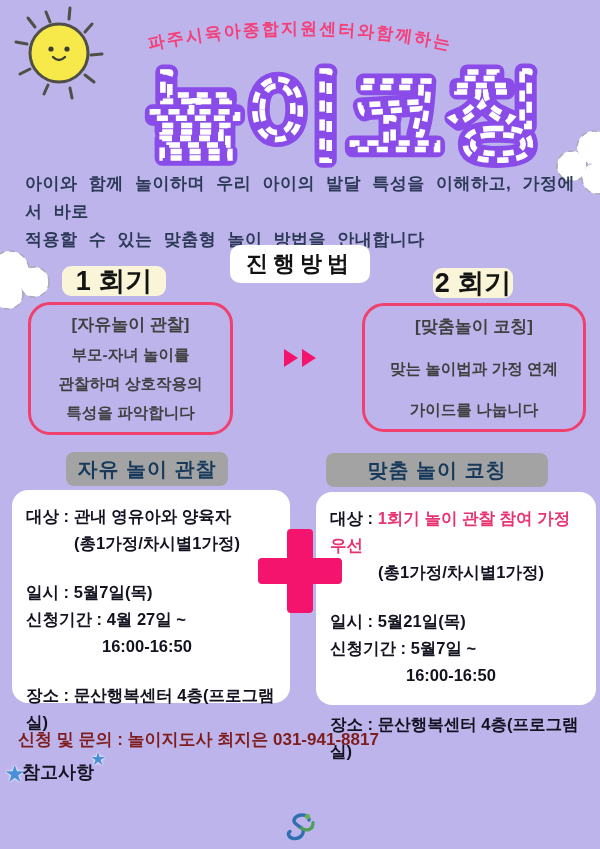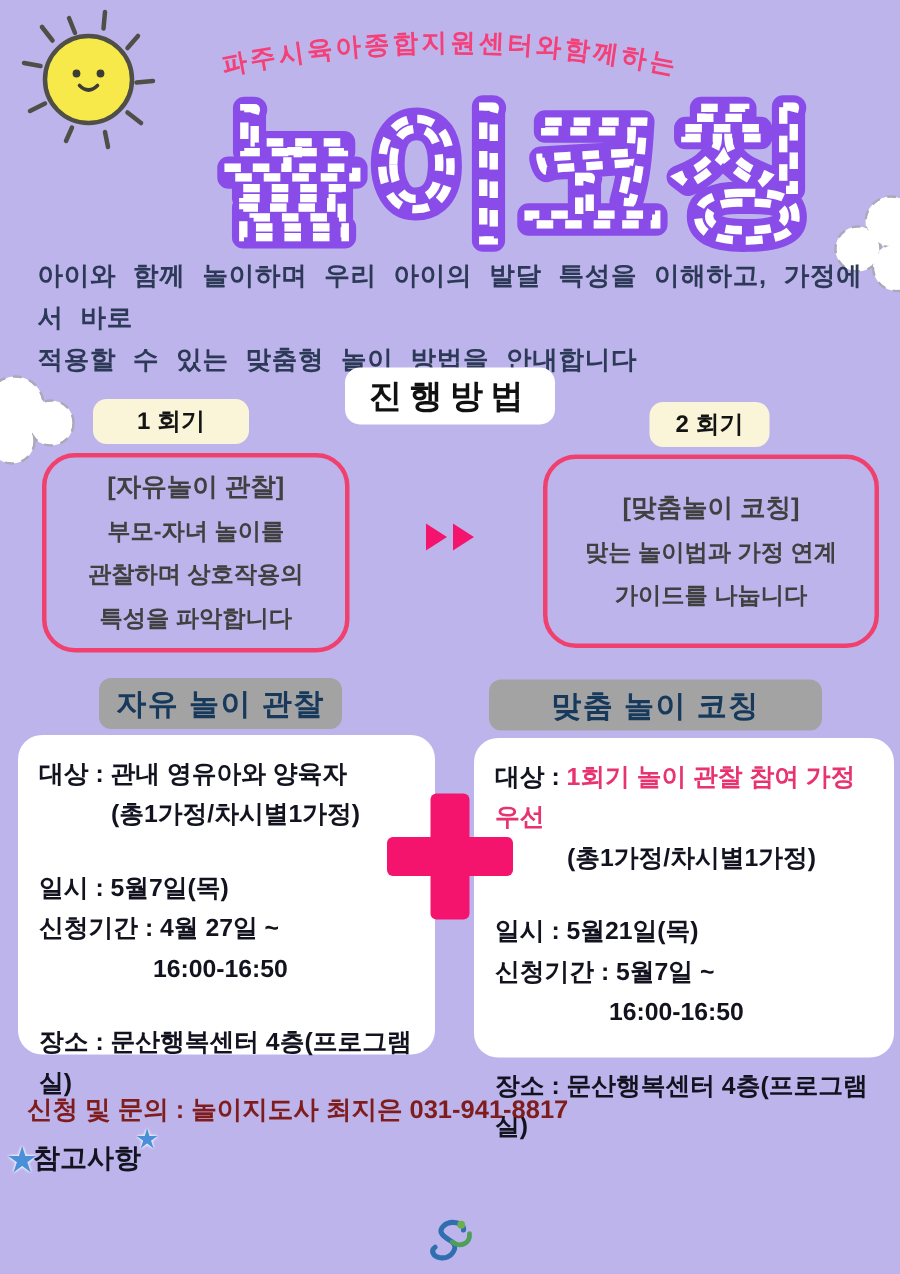--- a/index.html
+++ b/index.html
@@ -10,29 +10,29 @@
   
   .arc-svg{left:90px;top:6px;}
   .title-svg{left:0;top:44px;}
   .subtitle{left:25px;top:170px;width:560px;font-size:17px;font-weight:bold;
             color:#2c3a57;line-height:28px;letter-spacing:.5px;word-spacing:6px;}
 
   
   .method-label{left:230px;top:245px;width:140px;height:38px;background:#ffffff;border-radius:10px;
     display:flex;align-items:center;justify-content:center;font-size:22px;font-weight:bold;color:#111;letter-spacing:5px;}
   .session-badge{height:30px;background:#faf5d9;border-radius:9px;display:flex;align-items:center;justify-content:center;
-    font-size:16px;font-weight:bold;color:#141414;}
+    font-size:27px;font-weight:bold;color:#141414;}
   .badge-1{left:62px;top:266px;width:104px;}
   .badge-2{left:433px;top:268px;width:80px;}
   .pink-box{border:3px solid #f0416e;border-radius:22px;display:flex;flex-direction:column;align-items:center;justify-content:center;
     color:#404040;text-align:center;background:transparent;}
   .pink-box .bx-title{font-size:17px;font-weight:bold;line-height:30px;}
   .pink-box .bx-line{font-size:15.5px;font-weight:600;line-height:29px;}
   .box-1{left:28px;top:302px;width:199px;height:127px;}
-  .box-2{left:362px;top:303px;width:218px;height:123px;}
+  .box-2{left:362px;top:303px;width:218px;height:123px;gap:12px;}
   .between{left:230px;top:343px;width:140px;height:30px;display:flex;align-items:center;justify-content:center;gap:4px;}
   .between .txt{font-size:22px;font-weight:bold;color:#111;}
   .tri{width:0;height:0;border-top:9px solid transparent;border-bottom:9px solid transparent;border-left:14px solid #f4146e;}
 
   
   .mint-header{height:34px;background:#a3a3a3;border-radius:8px;display:flex;align-items:center;justify-content:center;
     font-size:20px;font-weight:bold;color:#16395c;letter-spacing:1px;}
   .mint-1{left:66px;top:452px;width:162px;}
   .mint-2{left:326px;top:453px;width:222px;}
   .card{background:#ffffff;border-radius:16px;color:#131320;font-size:16.5px;font-weight:600;line-height:27px;

